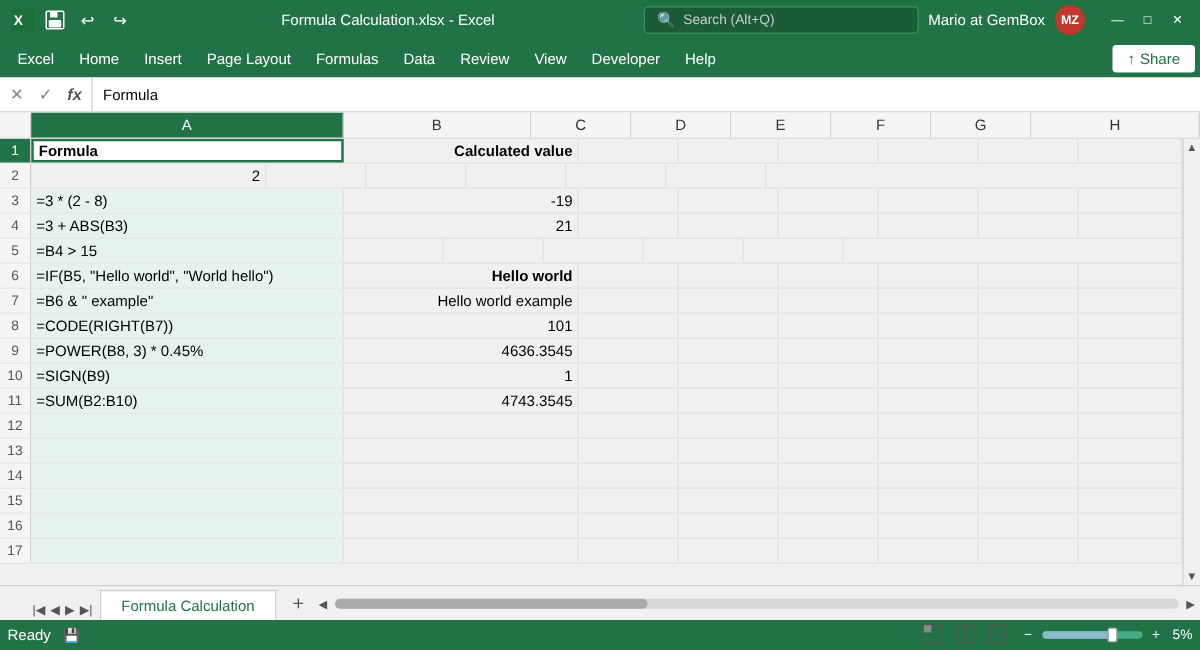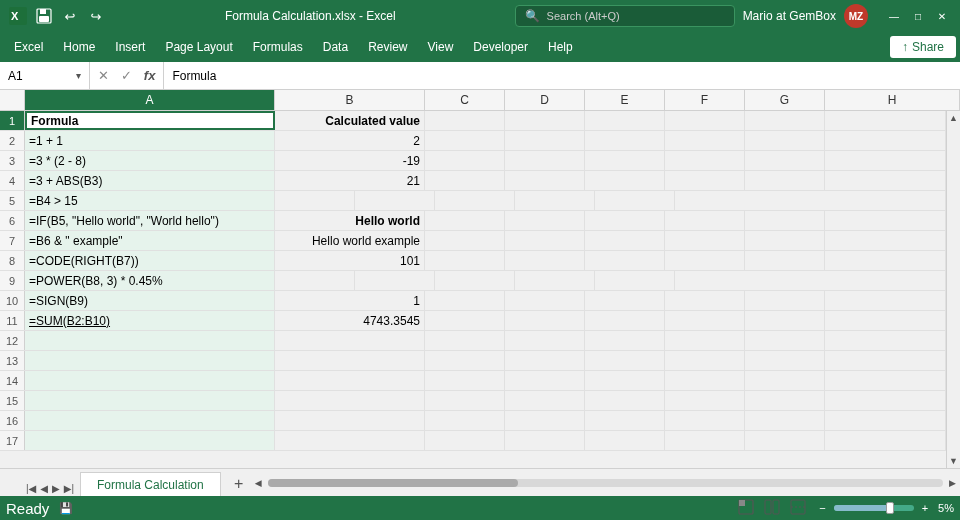--- a/index.html
+++ b/index.html
@@ -38,30 +38,30 @@
     .col-header.selected { background: #217346; color: white; }
 
     .grid-body { flex: 1; overflow: hidden; display: flex; }
     .rows-container { flex: 1; overflow: hidden; }
     .grid-row { display: flex; border-bottom: 1px solid #e0e0e0; height: 20px; }
     .row-num { width: 25px; min-width: 25px; border-right: 1px solid #d0d0d0; display: flex; align-items: center; justify-content: center; font-size: 11px; color: #555; background: #f5f5f5; }
     .row-num.selected { background: #217346; color: white; }
     .cell { border-right: 1px solid #e0e0e0; display: flex; align-items: center; padding: 0 4px; font-size: 12px; overflow: hidden; white-space: nowrap; }
     .cell.selected-col { background: #e6f3ec; }
     .cell.selected { border: 2px solid #217346; background: white; }
-    .cell.right-align { justify-content: flex-end; }
+    .cell.right-align { justify-content: flex-end; margin-left: 38px; }
 
     
     .scrollbar-right { width: 14px; background: #f0f0f0; border-left: 1px solid #d0d0d0; display: flex; flex-direction: column; }
     .scroll-arrow { height: 14px; display: flex; align-items: center; justify-content: center; font-size: 9px; cursor: pointer; color: #555; background: #f0f0f0; }
     .scroll-track { flex: 1; }
 
     
     .status-bar { background: #217346; color: white; height: 24px; display: flex; align-items: center; padding: 0 6px; gap: 4px; flex-shrink: 0; }
-    .status-ready { font-size: 15px; color: white; }
+    .status-ready { font-size: 12px; color: white; }
     .status-save-icon { font-size: 11px; }
     .sheet-tab { height: 24px; padding: 0 16px; display: flex; align-items: center; font-size: 12px; cursor: pointer; background: white; border: 1px solid #d0d0d0; border-bottom: none; color: #217346; font-weight: 500; margin-right: 2px; }
     .add-sheet { width: 24px; height: 24px; display: flex; align-items: center; justify-content: center; font-size: 16px; color: #555; cursor: pointer; margin-left: 4px; }
     .tab-nav { display: flex; align-items: center; padding: 0 4px; }
     .tab-nav-btn { font-size: 10px; color: #555; padding: 2px; cursor: pointer; }
     .view-btn { font-size: 11px; color: #555; cursor: pointer; padding: 2px 3px; }
 
     .combined-bottom { height: 52px; display: flex; flex-direction: column; flex-shrink: 0; }
     .tabs-and-hscroll { height: 28px; display: flex; align-items: stretch; background: #f0f0f0; border-top: 1px solid #d0d0d0; }
     .tab-section { display: flex; align-items: flex-end; padding-left: 20px; }
@@ -130,24 +130,20 @@
   <div class="menu-item">View</div>
   <div class="menu-item">Developer</div>
   <div class="menu-item">Help</div>
   <button class="share-btn">
     <span style="font-size:12px;">↑</span>
     <span>Share</span>
   </button>
 </div>
 
 <div class="formula-bar">
-  <div class="cell-ref-box">
-    <span>A1</span>
-    <span class="cell-ref-dropdown">▾</span>
-  </div>
   <div class="formula-bar-icons">
     <span class="formula-icon" style="color:#888;">✕</span>
     <span class="formula-icon" style="color:#888;">✓</span>
     <span class="formula-icon" style="font-style:italic;font-weight:bold;color:#555;">fx</span>
   </div>
   <div class="formula-input-area">
     <span>Formula</span>
   </div>
 </div>
 
@@ -174,21 +170,20 @@
           <div class="cell right-align" style="width: 150px; min-width: 150px; max-width: 150px; font-weight: bold;">Calculated value</div>
           <div class="cell" style="width: 80px; min-width: 80px; max-width: 80px;"></div>
           <div class="cell" style="width: 80px; min-width: 80px; max-width: 80px;"></div>
           <div class="cell" style="width: 80px; min-width: 80px; max-width: 80px;"></div>
           <div class="cell" style="width: 80px; min-width: 80px; max-width: 80px;"></div>
           <div class="cell" style="width: 80px; min-width: 80px; max-width: 80px;"></div>
           <div class="cell" style="flex: 1 1 0%;"></div>
         </div>
         <div class="grid-row">
           <div class="row-num">2</div>
-          <div class="cell selected-col" style="width: 250px; min-width: 250px; max-width: 250px;">=1 + 1</div>
           <div class="cell right-align" style="width: 150px; min-width: 150px; max-width: 150px;">2</div>
           <div class="cell" style="width: 80px; min-width: 80px; max-width: 80px;"></div>
           <div class="cell" style="width: 80px; min-width: 80px; max-width: 80px;"></div>
           <div class="cell" style="width: 80px; min-width: 80px; max-width: 80px;"></div>
           <div class="cell" style="width: 80px; min-width: 80px; max-width: 80px;"></div>
           <div class="cell" style="width: 80px; min-width: 80px; max-width: 80px;"></div>
           <div class="cell" style="flex: 1 1 0%;"></div>
         </div>
         <div class="grid-row">
           <div class="row-num">3</div>
@@ -251,41 +246,42 @@
           <div class="cell" style="width: 80px; min-width: 80px; max-width: 80px;"></div>
           <div class="cell" style="width: 80px; min-width: 80px; max-width: 80px;"></div>
           <div class="cell" style="width: 80px; min-width: 80px; max-width: 80px;"></div>
           <div class="cell" style="width: 80px; min-width: 80px; max-width: 80px;"></div>
           <div class="cell" style="width: 80px; min-width: 80px; max-width: 80px;"></div>
           <div class="cell" style="flex: 1 1 0%;"></div>
         </div>
         <div class="grid-row">
           <div class="row-num">9</div>
           <div class="cell selected-col" style="width: 250px; min-width: 250px; max-width: 250px;">=POWER(B8, 3) * 0.45%</div>
+          <div class="cell right-align" style="width: 150px; min-width: 150px; max-width: 150px;">4636.3545</div>
           <div class="cell" style="width: 80px; min-width: 80px; max-width: 80px;"></div>
           <div class="cell" style="width: 80px; min-width: 80px; max-width: 80px;"></div>
           <div class="cell" style="width: 80px; min-width: 80px; max-width: 80px;"></div>
           <div class="cell" style="width: 80px; min-width: 80px; max-width: 80px;"></div>
           <div class="cell" style="width: 80px; min-width: 80px; max-width: 80px;"></div>
           <div class="cell" style="flex: 1 1 0%;"></div>
         </div>
         <div class="grid-row">
           <div class="row-num">10</div>
           <div class="cell selected-col" style="width: 250px; min-width: 250px; max-width: 250px;">=SIGN(B9)</div>
           <div class="cell right-align" style="width: 150px; min-width: 150px; max-width: 150px;">1</div>
           <div class="cell" style="width: 80px; min-width: 80px; max-width: 80px;"></div>
           <div class="cell" style="width: 80px; min-width: 80px; max-width: 80px;"></div>
           <div class="cell" style="width: 80px; min-width: 80px; max-width: 80px;"></div>
           <div class="cell" style="width: 80px; min-width: 80px; max-width: 80px;"></div>
           <div class="cell" style="width: 80px; min-width: 80px; max-width: 80px;"></div>
           <div class="cell" style="flex: 1 1 0%;"></div>
         </div>
         <div class="grid-row">
           <div class="row-num">11</div>
-          <div class="cell selected-col" style="width: 250px; min-width: 250px; max-width: 250px; text-decoration: underline;">=SUM(B2:B10)</div>
+          <div class="cell selected-col" style="width: 250px; min-width: 250px; max-width: 250px;">=SUM(B2:B10)</div>
           <div class="cell right-align" style="width: 150px; min-width: 150px; max-width: 150px;">4743.3545</div>
           <div class="cell" style="width: 80px; min-width: 80px; max-width: 80px;"></div>
           <div class="cell" style="width: 80px; min-width: 80px; max-width: 80px;"></div>
           <div class="cell" style="width: 80px; min-width: 80px; max-width: 80px;"></div>
           <div class="cell" style="width: 80px; min-width: 80px; max-width: 80px;"></div>
           <div class="cell" style="width: 80px; min-width: 80px; max-width: 80px;"></div>
           <div class="cell" style="flex: 1 1 0%;"></div>
         </div>
         <div class="grid-row">
           <div class="row-num">12</div>

